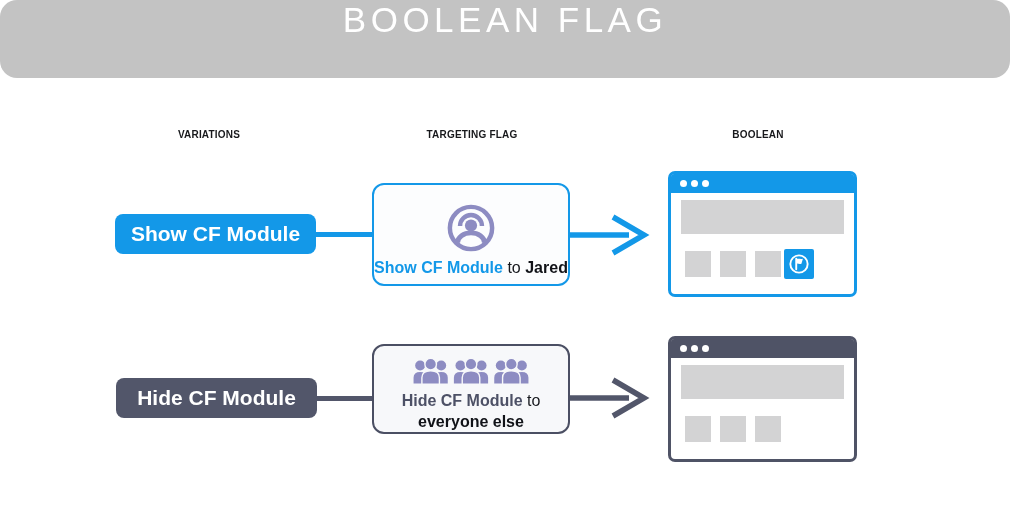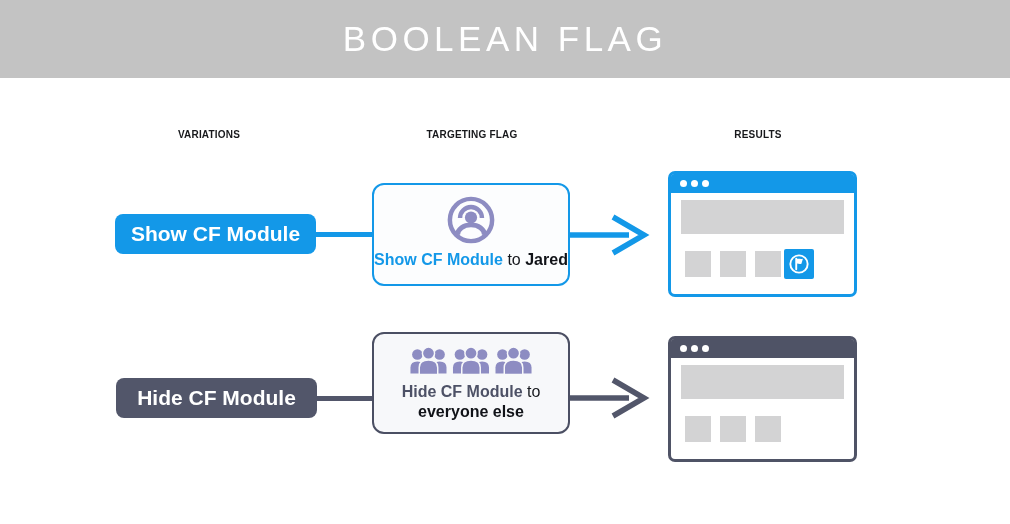--- a/index.html
+++ b/index.html
@@ -9,21 +9,21 @@
     --header-gray:#C3C3C3;
     --ph-gray:#D3D3D4;
     --ink:#16181D;
   }
   *{margin:0;padding:0;box-sizing:border-box;}
   body{background:#fff;font-family:"Liberation Sans",sans-serif;}
   .stage{position:relative;width:1010px;height:524px;background:#ffffff;overflow:hidden;}
 
   
   .header{position:absolute;left:0;top:0;width:1010px;height:78px;background:var(--header-gray);
-          display:flex;align-items:center;justify-content:center;}
+          display:flex;justify-content:center;border-radius:17px;}
   .header h1{color:#ffffff;font-size:35px;font-weight:400;letter-spacing:4.5px;}
 
   
   .col-label{position:absolute;top:129px;font-size:10px;font-weight:700;color:#17181B;
              text-align:center;letter-spacing:0.2px;}
   .col-variations{left:134px;width:150px;}
   .col-targeting{left:377px;width:190px;}
   .col-results{left:683px;width:150px;}
 
   
@@ -32,23 +32,23 @@
   .pill-show{left:115px;top:214px;background:var(--blue);}
   .pill-hide{left:116px;top:378px;background:var(--slate);}
 
   
   .connector{position:absolute;height:5px;}
   .connector-1{left:312px;top:232px;width:62px;background:var(--blue);}
   .connector-2{left:313px;top:396px;width:61px;background:var(--slate);}
 
   
   .rule-card{position:absolute;left:372px;width:198px;border-radius:12px;
-             display:flex;flex-direction:column;align-items:center;}
+             display:flex;flex-direction:column;align-items:center;justify-content:center;}
   .rule-card-1{top:183px;height:103px;background:#FCFDFE;border:2px solid var(--blue);padding-top:9px;}
-  .rule-card-2{top:332px;height:102px;background:#F7F8FA;border:2px solid #4B4F63;padding-top:12px;}
+  .rule-card-2{top:344px;height:90px;background:#F7F8FA;border:2px solid #4B4F63;padding-top:12px;}
   .rule-text{font-size:16px;color:var(--ink);text-align:center;}
   .rule-text-1{margin-top:5px;white-space:nowrap;}
   .rule-text-2{margin-top:5px;width:172px;line-height:1.28;}
   .flag-blue{color:var(--blue);font-weight:700;}
   .flag-slate{color:#4D5166;font-weight:700;}
   .aud-bold{font-weight:700;color:#111318;}
 
   
   .arrow{position:absolute;width:80px;height:46px;}
   .arrow-1{left:570px;top:212px;}
@@ -74,21 +74,21 @@
 <body>
 
 <div class="stage">
 
   <div class="header">
     <h1>BOOLEAN FLAG</h1>
   </div>
 
   <div class="col-label col-variations">VARIATIONS</div>
   <div class="col-label col-targeting">TARGETING FLAG</div>
-  <div class="col-label col-results">RESULTS</div>
+  <div class="col-label col-results">BOOLEAN</div>
 
   <div class="pill pill-show">
     <span>Show CF Module</span>
   </div>
   <div class="connector connector-1"></div>
 
   <div class="rule-card rule-card-1">
     <svg width="52" height="52" viewBox="0 0 64 64">
       <circle cx="32" cy="32" r="26" fill="none" stroke="#8D8CC2" stroke-width="5.5"></circle>
       <path d="M18.5 29.5 a13.5 13.5 0 0 1 27 0" fill="none" stroke="#8D8CC2" stroke-width="5.5"></path>

